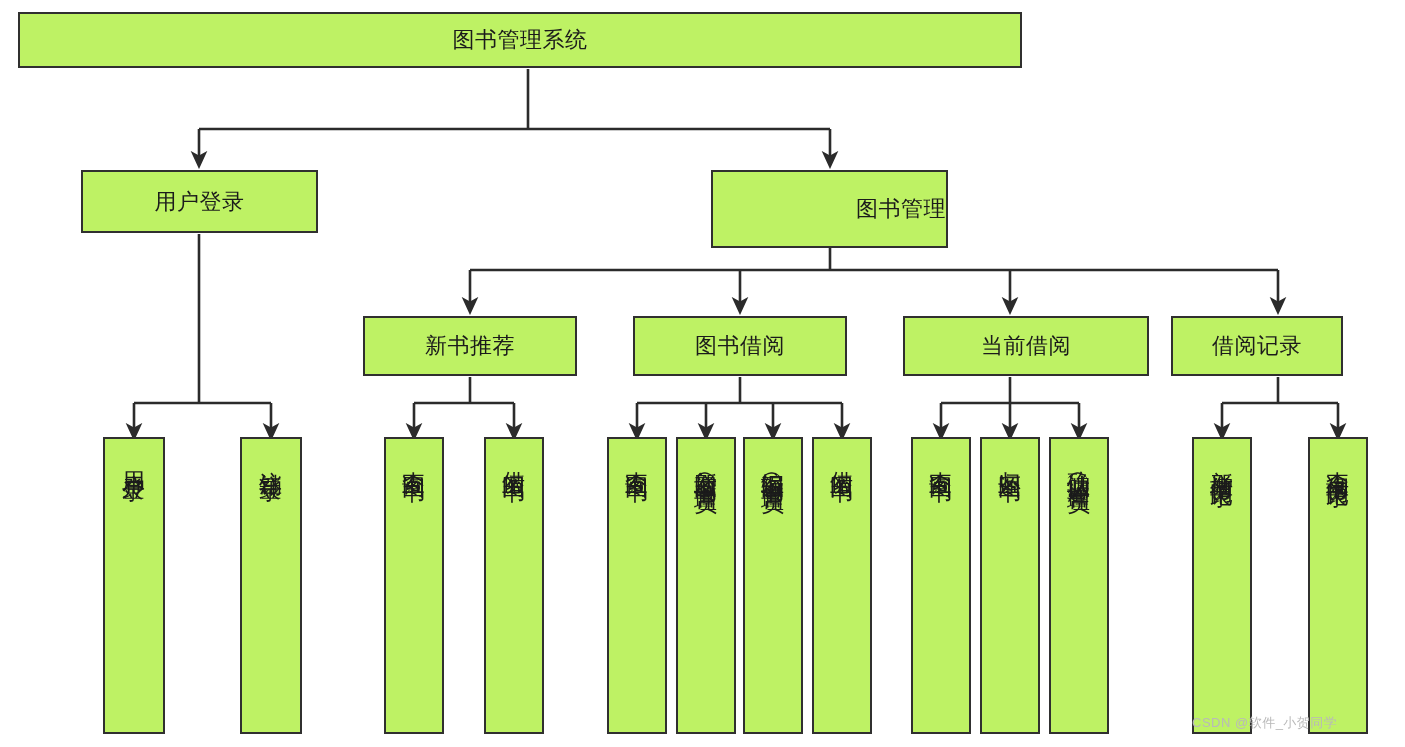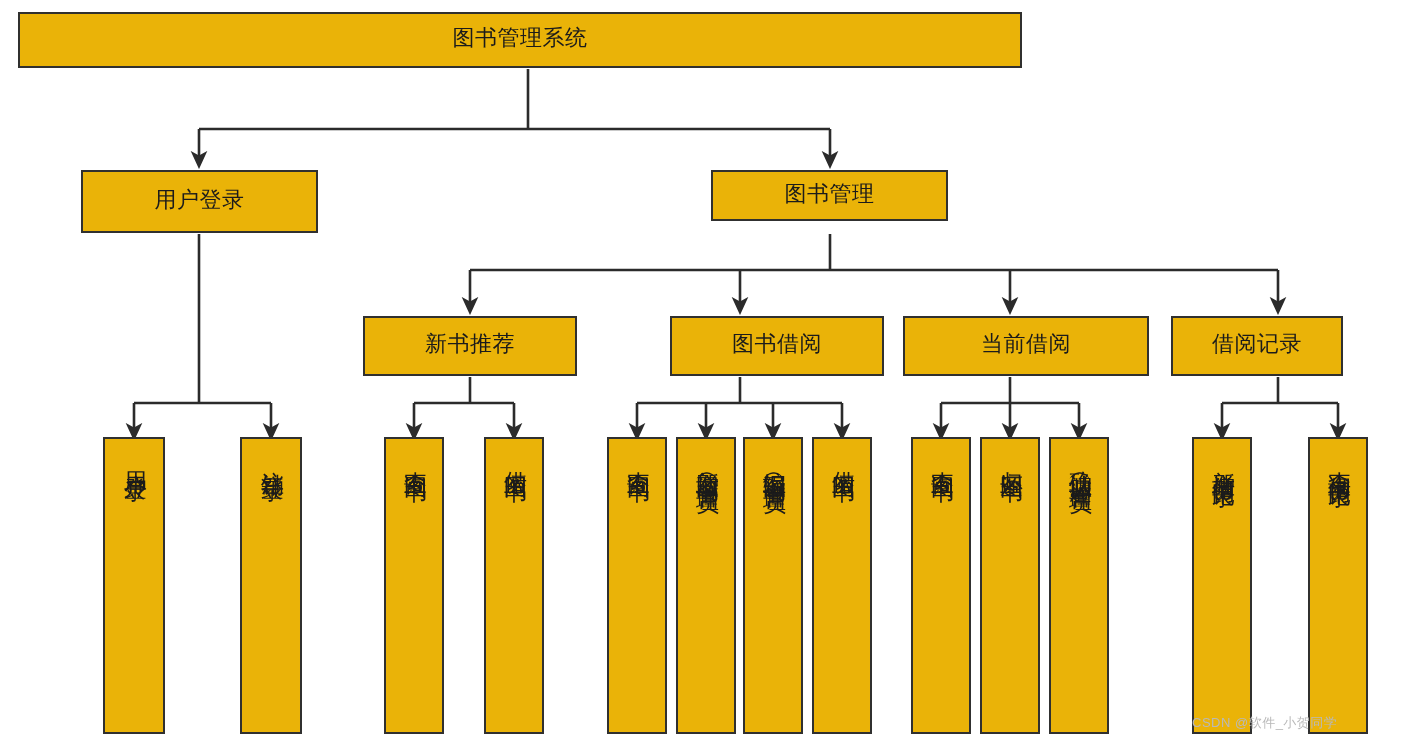--- a/index.html
+++ b/index.html
@@ -25,27 +25,26 @@
     position: absolute;
     left: 0;
     top: 0;
     width: 1405px;
     height: 747px;
     pointer-events: none;
   }
   .node {
     position: absolute;
     box-sizing: border-box;
-    background: #eab308;
+    background: #bef264;
     border: 2px solid #30302f;
     display: flex;
     align-items: center;
     justify-content: center;
     color: #1b1b1b;
-    font-family: Liberation Mono, monospace;
   }
   .node .node-label {
     display: block;
     text-align: center;
     line-height: 1.18;
     letter-spacing: 0.5px;
     white-space: nowrap;
   }
   .node.horizontal .node-label {
     font-size: 22px;
@@ -145,29 +144,29 @@
   </svg>
 
   <div class="node root" style="left:18px; top:12px; width:1004px; height:56px;">
     <span class="node-label">图书管理系统</span>
   </div>
 
   <div class="node horizontal" style="left:81px; top:170px; width:237px; height:63px;">
     <span class="node-label">用户登录</span>
   </div>
 
-  <div class="node horizontal" style="left:711px; top:170px; width:237px; height:51px;">
+  <div class="node horizontal" style="left:711px; top:170px; width:237px; height:78px;justify-content:flex-end;">
     <span class="node-label">图书管理</span>
   </div>
 
   <div class="node horizontal" style="left:363px; top:316px; width:214px; height:60px;">
     <span class="node-label">新书推荐</span>
   </div>
 
-  <div class="node horizontal" style="left:633px; top:316px; width:214px; height:60px;margin-left:37px;">
+  <div class="node horizontal" style="left:633px; top:316px; width:214px; height:60px;">
     <span class="node-label">图书借阅</span>
   </div>
 
   <div class="node horizontal" style="left:903px; top:316px; width:246px; height:60px;">
     <span class="node-label">当前借阅</span>
   </div>
 
   <div class="node horizontal" style="left:1171px; top:316px; width:172px; height:60px;">
     <span class="node-label">借阅记录</span>
   </div>

